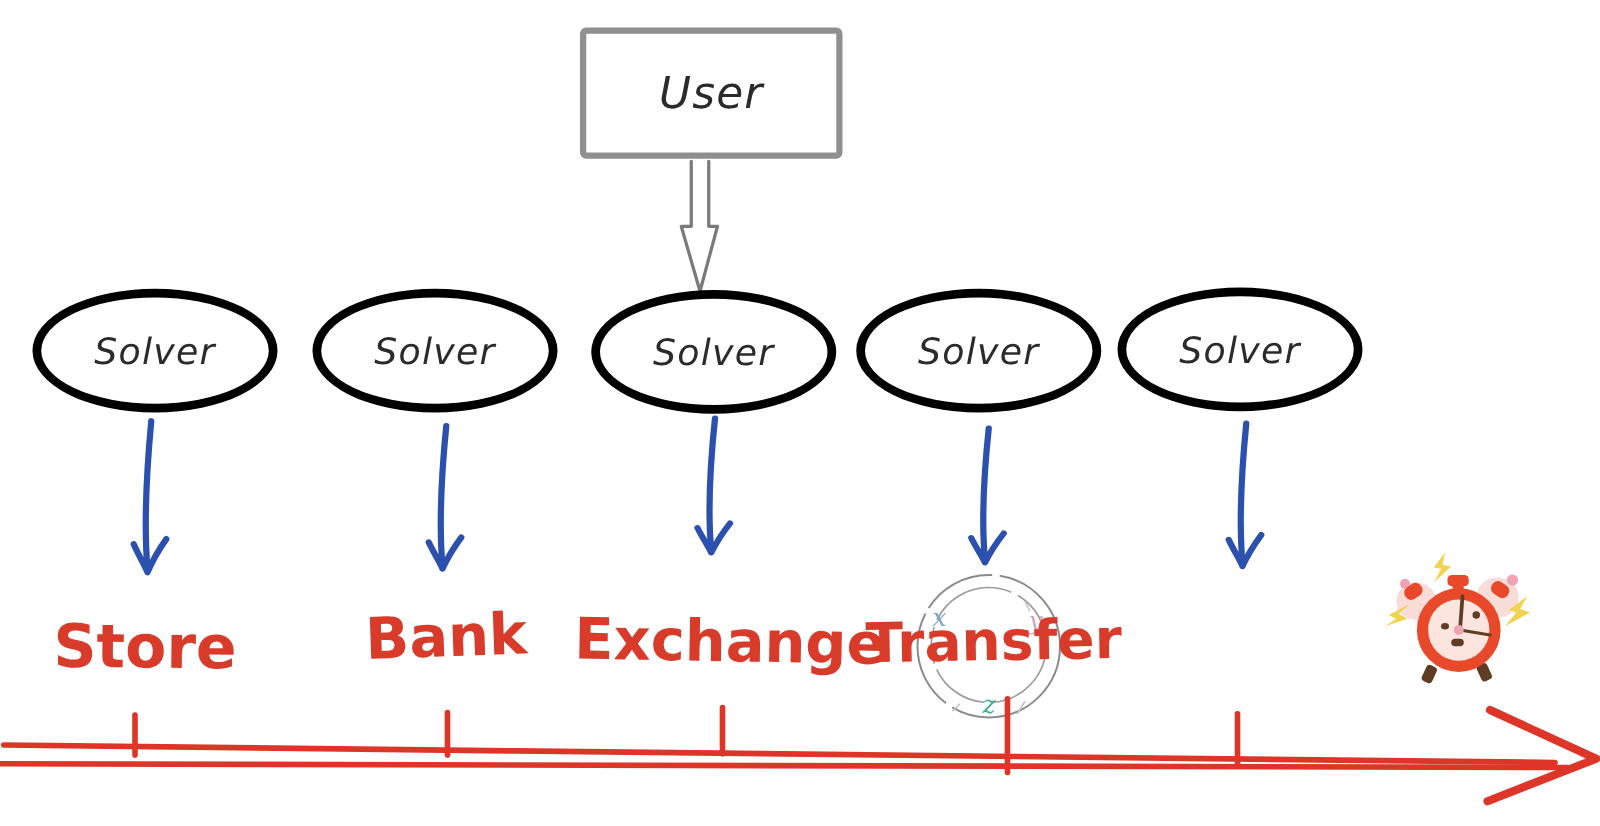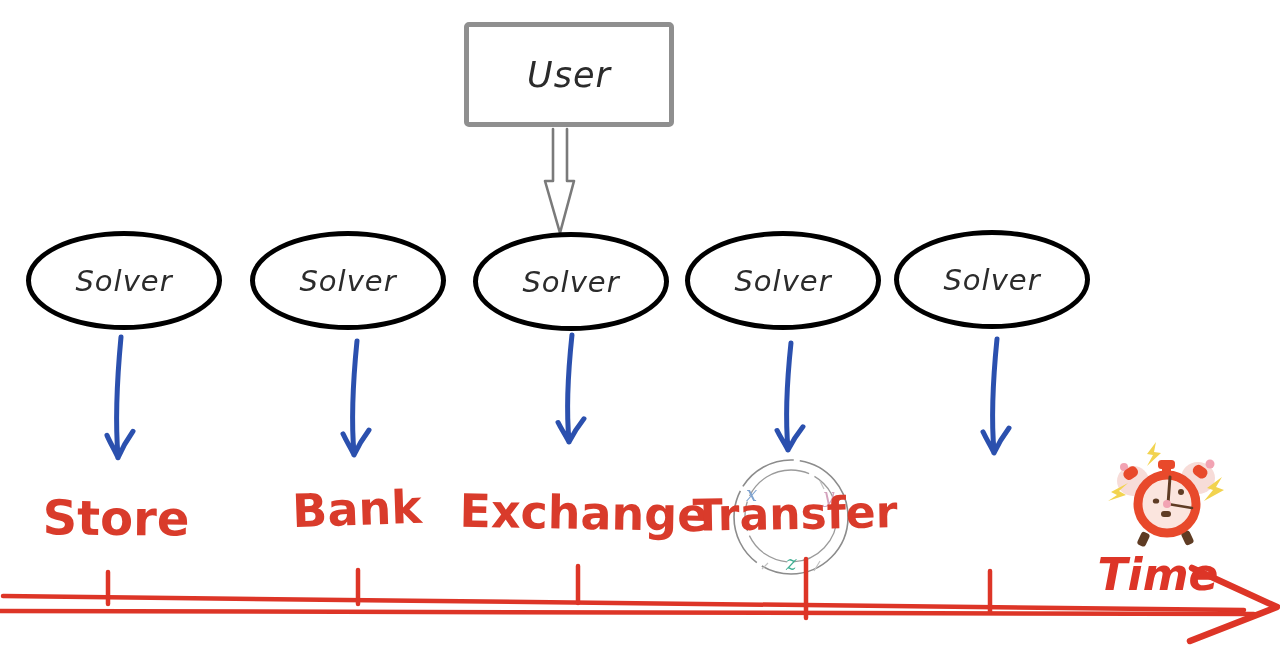--- a/index.html
+++ b/index.html
@@ -17,21 +17,21 @@
   .user-box{
     position:absolute;left:464px;top:22px;width:210px;height:105px;
     border:5px solid var(--sketch-gray);border-radius:5px;
     display:flex;align-items:center;justify-content:center;box-sizing:border-box;
   }
   .hand{font-style:italic;color:var(--ink-black);letter-spacing:1px;}
   .user-box .hand{font-size:35px;}
 
   .solver{
     position:absolute;width:196px;height:99px;box-sizing:border-box;
-    border:5px solid #000000;border-radius:50%;
+    border:7px solid #000000;border-radius:50%;
     display:flex;align-items:center;justify-content:center;background:transparent;
   }
   .solver .hand{font-size:29px;}
 
   .abs{position:absolute;}
 
   .target{
     position:absolute;transform:translateX(-50%);
     color:var(--marker-red);font-weight:700;white-space:nowrap;
     font-family:"DejaVu Sans",sans-serif;
@@ -104,21 +104,20 @@
     <path d="M3,44 C420,49 900,54 1244,58" fill="none" stroke="var(--timeline-red)" stroke-width="4.5" stroke-linecap="round"></path>
     <path d="M0,59 L1254,62" fill="none" stroke="var(--timeline-red)" stroke-width="4.5" stroke-linecap="round"></path>
     <path d="M1192,16 L1277,55 L1190,89" fill="none" stroke="var(--timeline-red)" stroke-width="6.5" stroke-linecap="round" stroke-linejoin="round"></path>
     <path d="M108,20 L108,52" stroke="var(--timeline-red)" stroke-width="4.5" stroke-linecap="round"></path>
     <path d="M358,18 L358,52" stroke="var(--timeline-red)" stroke-width="4.5" stroke-linecap="round"></path>
     <path d="M578,14 L578,51" stroke="var(--timeline-red)" stroke-width="4.5" stroke-linecap="round"></path>
     <path d="M806,7  L806,66" stroke="var(--timeline-red)" stroke-width="4.5" stroke-linecap="round"></path>
     <path d="M990,19 L990,60" stroke="var(--timeline-red)" stroke-width="4.5" stroke-linecap="round"></path>
   </svg>
 
-  <div class="time-label" style="left:1158px;top:549px;font-size:44px">Time</div>
 
   <svg class="abs" style="left:1103px;top:440px" width="130" height="115" viewBox="0 0 130 115">
     <ellipse cx="30" cy="41" rx="16" ry="15" fill="var(--blob-pink)"></ellipse>
     <ellipse cx="95" cy="38" rx="17" ry="16" fill="var(--blob-pink)"></ellipse>
     <circle cx="21" cy="27" r="4" fill="var(--dot-pink)"></circle>
     <circle cx="107" cy="24" r="4.5" fill="var(--dot-pink)"></circle>
     <path d="M53,2 L44,14 L50,15 L44,26 L58,13 L51,12 Z" fill="var(--spark-yellow)"></path>
     <path d="M25,43 L8,52 L14,55 L5,61 L23,55 L16,51 Z" fill="var(--spark-yellow)"></path>
     <path d="M119,37 L104,48 L110,50 L101,61 L121,50 L113,47 Z" fill="var(--spark-yellow)"></path>
     <rect x="20" y="28" width="15" height="11" rx="5" fill="var(--clock-orange)" transform="rotate(-35 27 33)"></rect>

